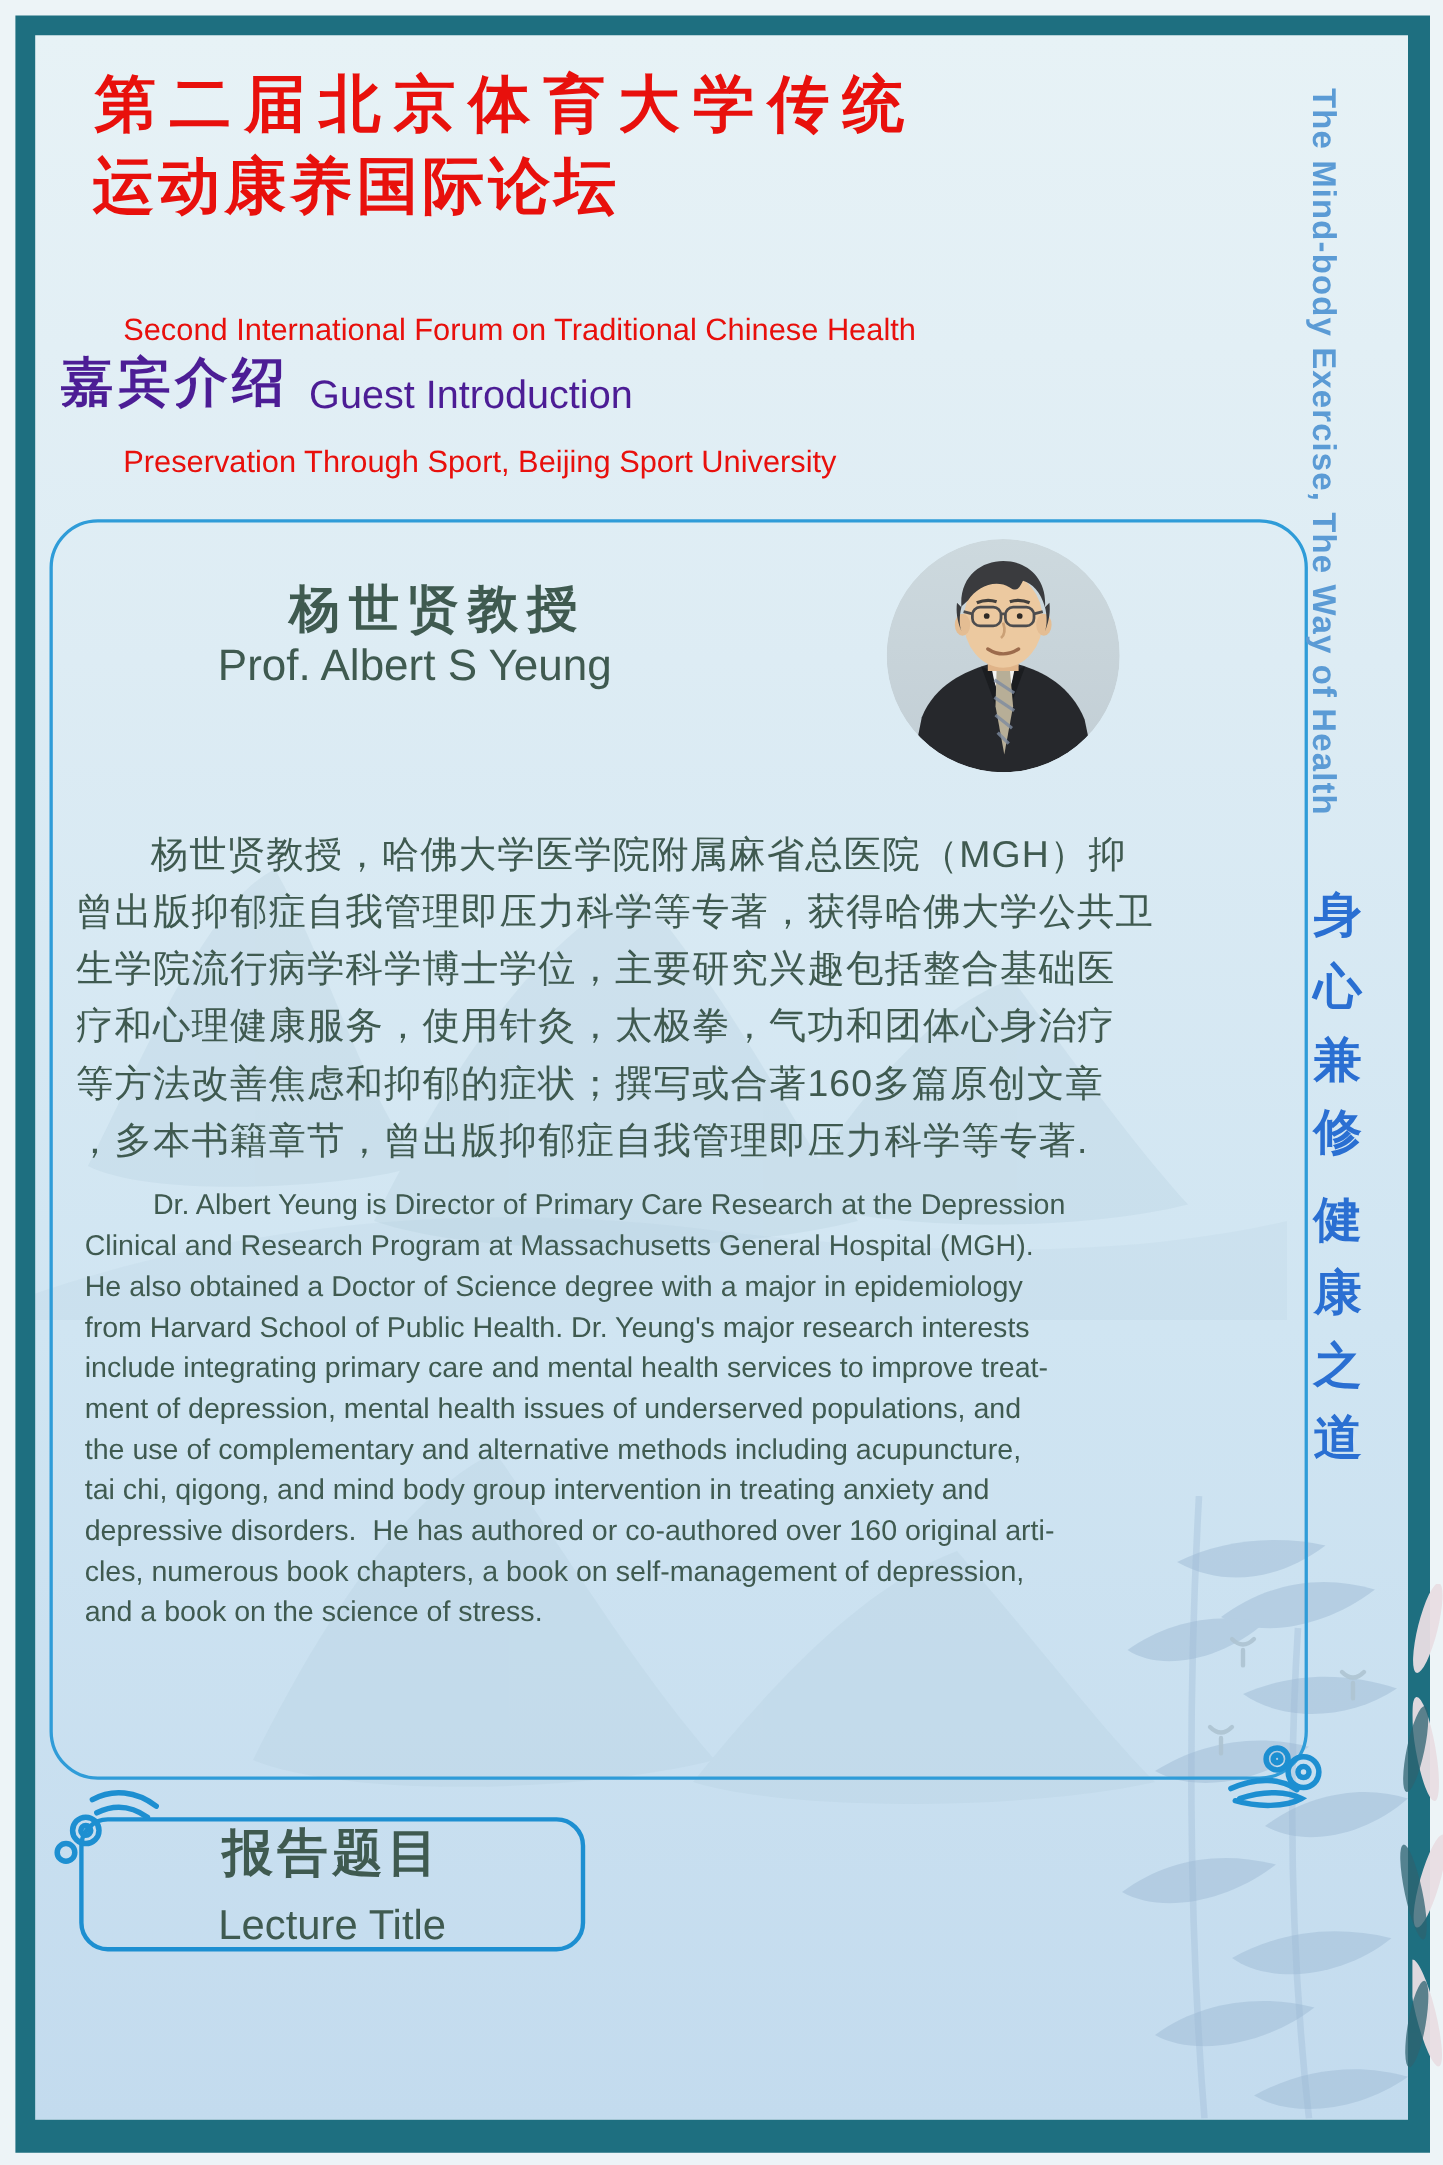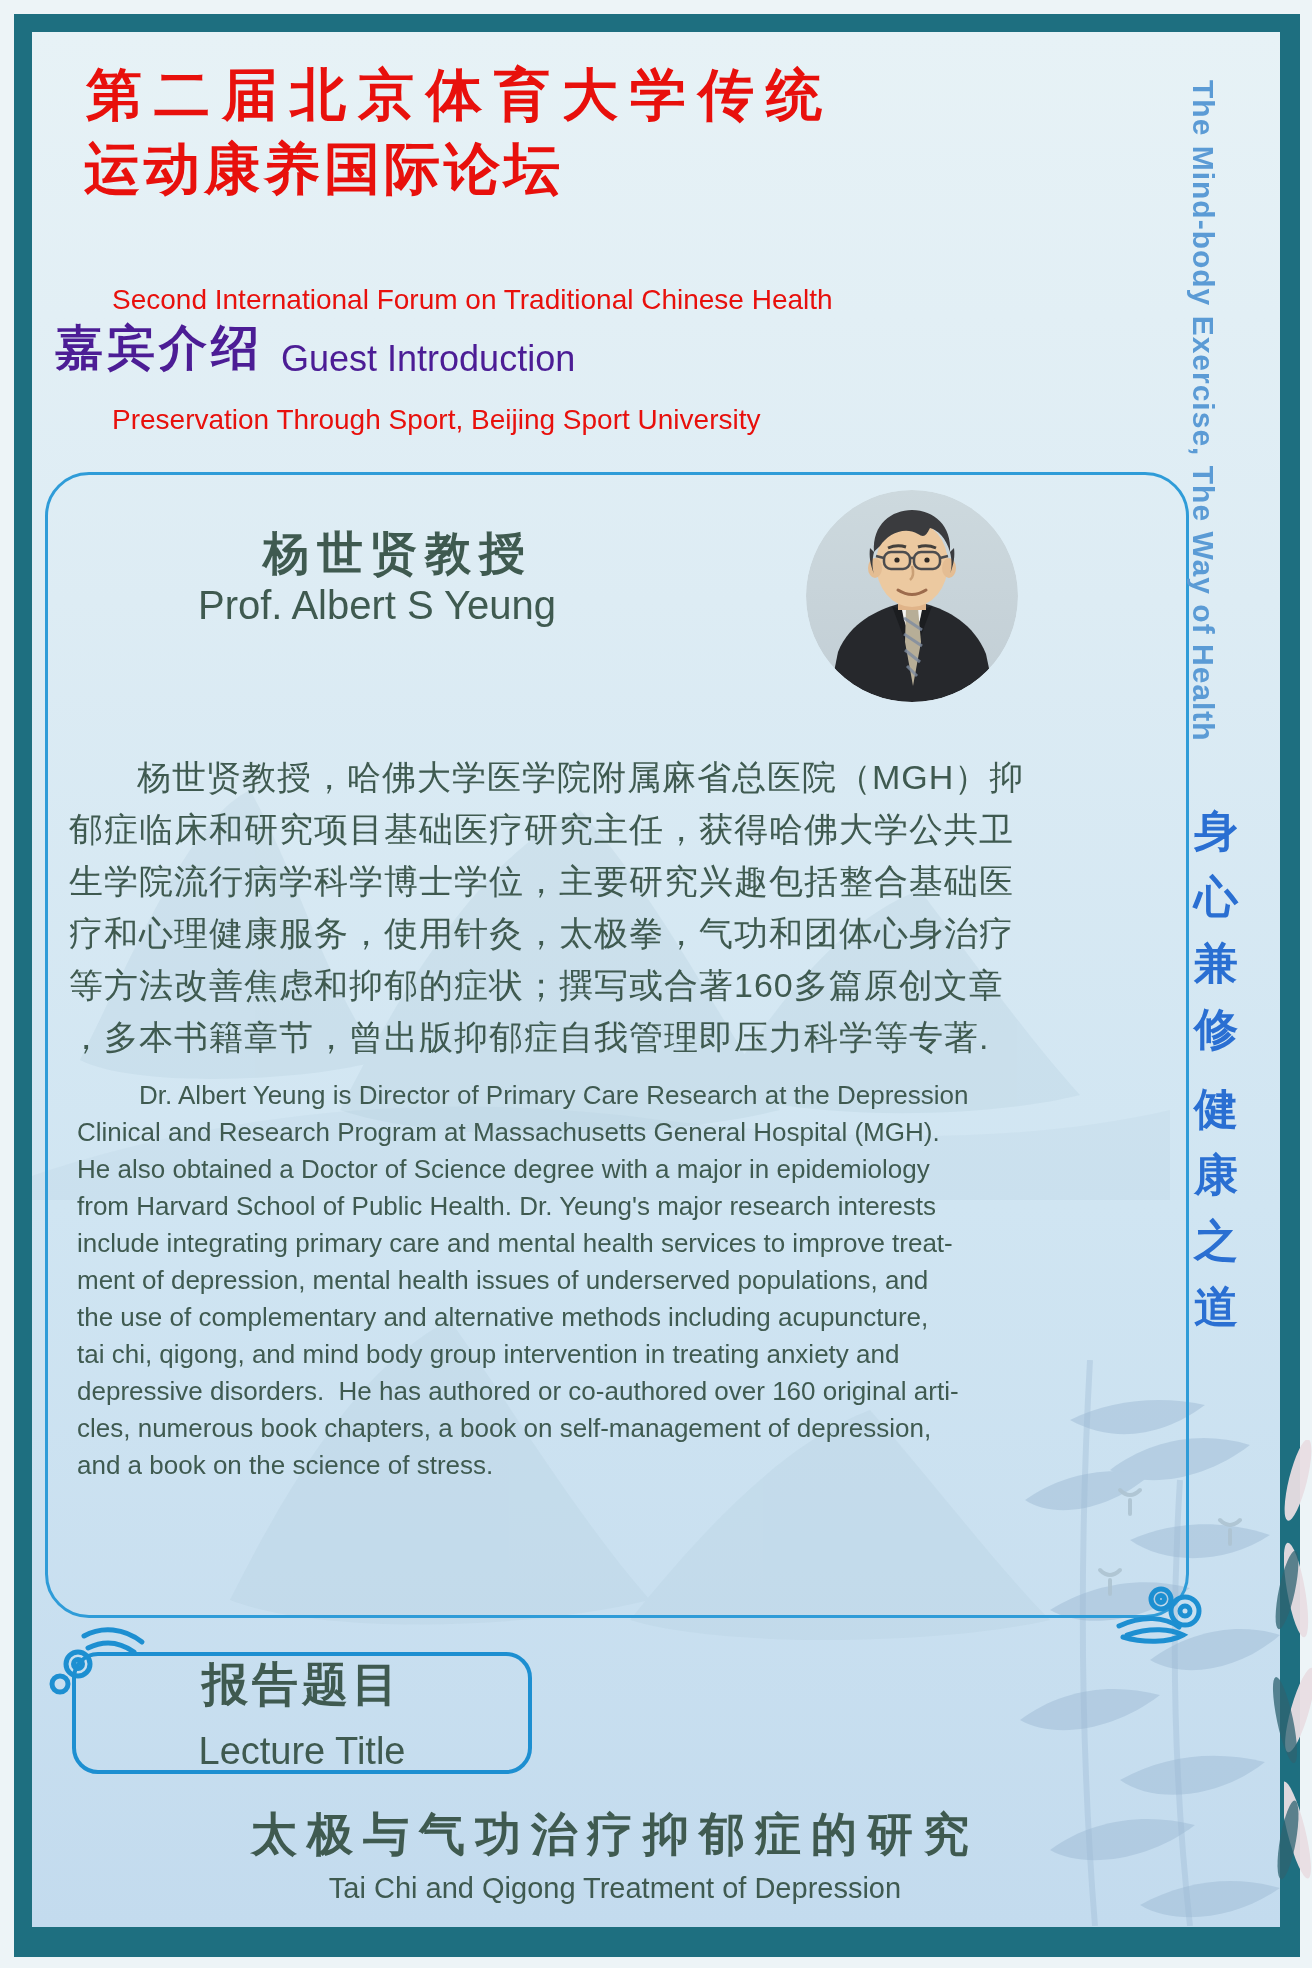--- a/index.html
+++ b/index.html
@@ -192,21 +192,21 @@
           <path d="M82 58 q9 -4 18 -1" stroke="#44403c" stroke-width="3" fill="none"></path>
           <path d="M112 57 q9 -3 18 1" stroke="#44403c" stroke-width="3" fill="none"></path>
           <path d="M106 76 q3 10 -2 14" stroke="#caa076" stroke-width="2.5" fill="none"></path>
           <path d="M92 100 q14 9 28 0" stroke="#9c6b4c" stroke-width="3" fill="none" stroke-linecap="round"></path>
         </g>
       </svg>
     </div>
 
     <div class="bio-cn">
         <span>杨世贤教授，哈佛大学医学院附属麻省总医院（MGH）抑</span>
-        <span>郁症临床和研究项目基础医疗研究主任，获得哈佛大学公共卫</span>
+        <span>曾出版抑郁症自我管理即压力科学等专著，获得哈佛大学公共卫</span>
         <span>生学院流行病学科学博士学位，主要研究兴趣包括整合基础医</span>
         <span>疗和心理健康服务，使用针灸，太极拳，气功和团体心身治疗</span>
         <span>等方法改善焦虑和抑郁的症状；撰写或合著160多篇原创文章</span>
         <span>，多本书籍章节，曾出版抑郁症自我管理即压力科学等专著.</span>
       </div>
 
     <div class="bio-en">
         <span>Dr. Albert Yeung is Director of Primary Care Research at the Depression</span>
         <span>Clinical and Research Program at Massachusetts General Hospital (MGH).</span>
         <span>He also obtained a Doctor of Science degree with a major in epidemiology</span>
@@ -252,18 +252,14 @@
   <svg class="layer" style="left:44px;top:1620px;z-index:5;" width="104" height="84" viewBox="0 0 104 84">
     <g fill="none" stroke="#1d8fd1" stroke-width="5" stroke-linecap="round">
       <circle cx="34" cy="44" r="12"></circle>
       <circle cx="34" cy="44" r="4.5"></circle>
       <circle cx="16" cy="64" r="8"></circle>
       <path d="M40 16 C58 6 80 8 98 22"></path>
       <path d="M44 28 C60 20 76 22 90 32"></path>
     </g>
   </svg>
 
-  <div class="bottom-titles">
-    <div class="cn">太极与气功治疗抑郁症的研究</div>
-    <div class="en">Tai Chi and Qigong Treatment of Depression</div>
-  </div>
 
 </div>
 
 </body></html>

